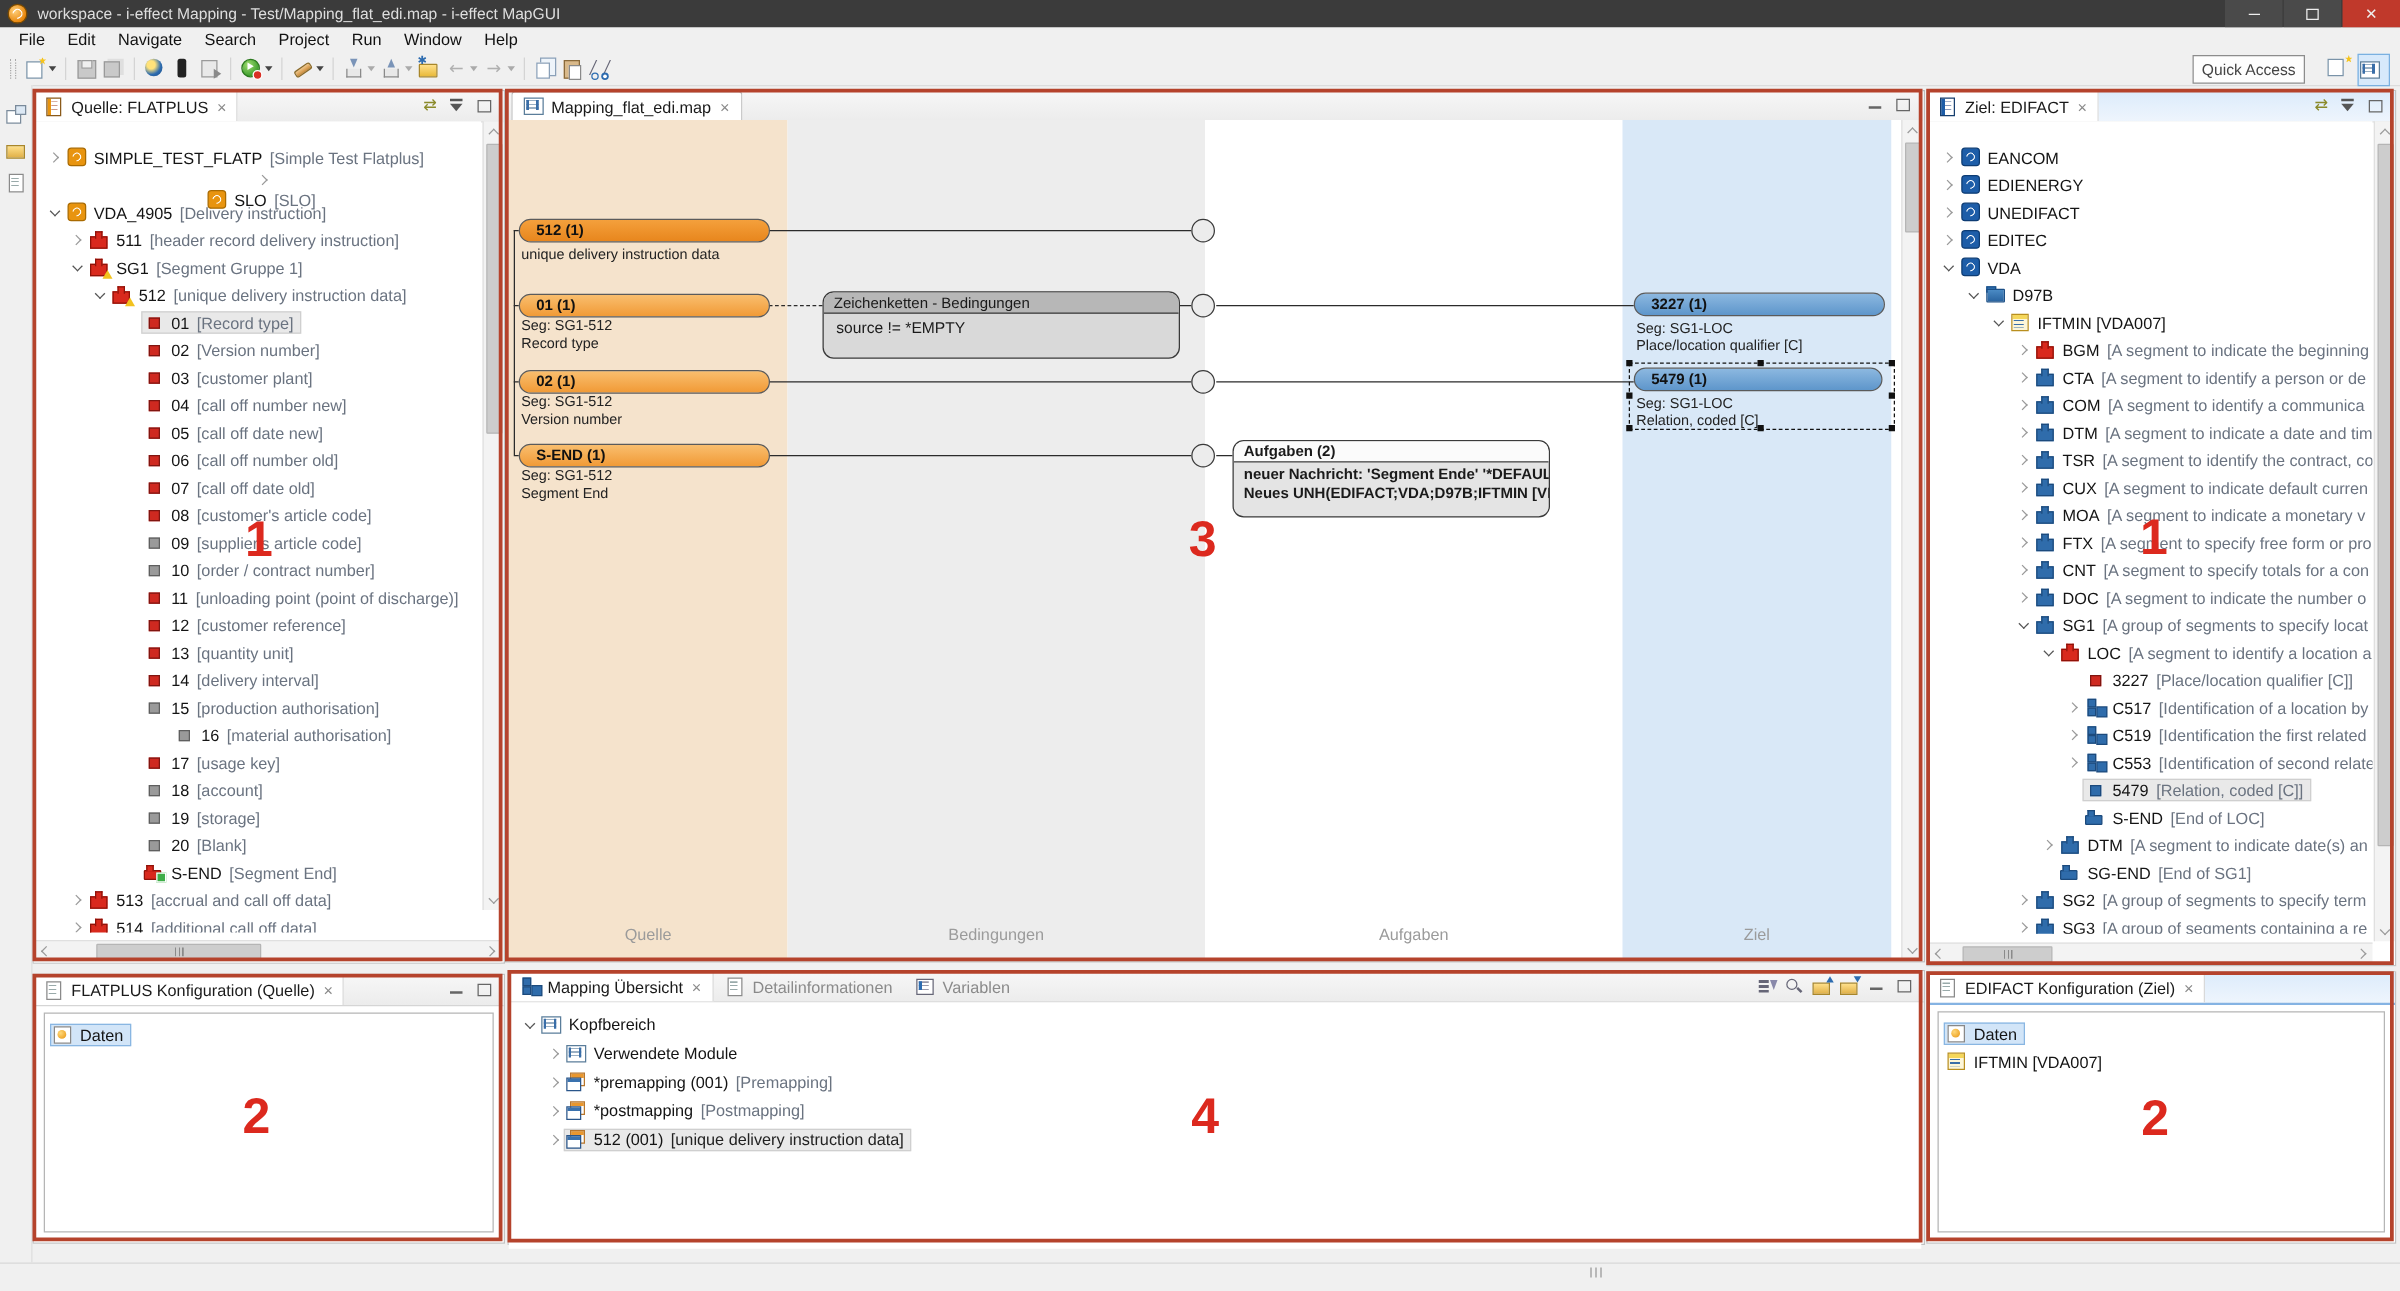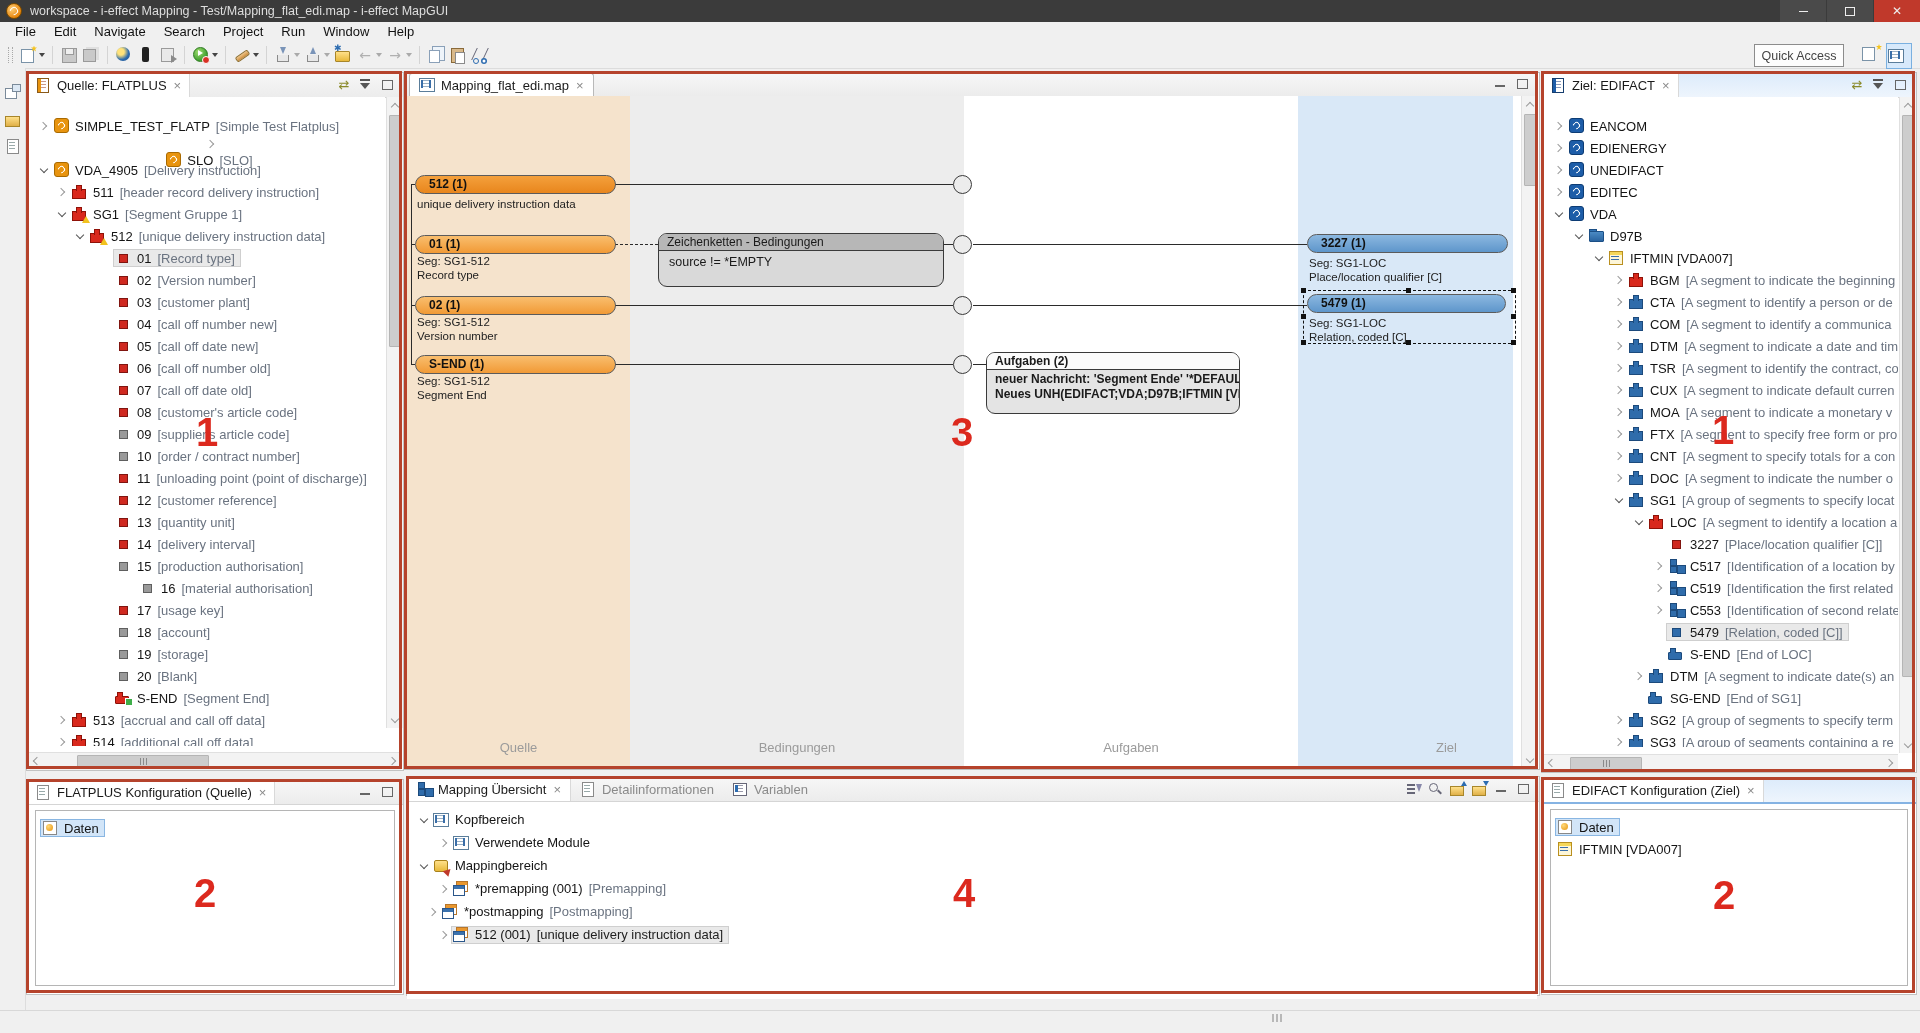--- a/index.html
+++ b/index.html
@@ -571,21 +571,21 @@
 
   <div id="canvas">
     <div class="col" style="left:3px;width:223px;background:#f5e3cc;"></div>
     <div class="col" style="left:226px;width:334px;background:#ededed;"></div>
     <div class="col" style="left:560px;width:334px;background:#ffffff;"></div>
     <div class="col" style="left:894px;width:215px;background:#d9e8f7;"></div>
 
     <div class="collabel" style="left:3px;width:223px;">Quelle</div>
     <div class="collabel" style="left:226px;width:334px;">Bedingungen</div>
     <div class="collabel" style="left:560px;width:334px;">Aufgaben</div>
-    <div class="collabel" style="left:894px;width:215px;padding-left:41px;">Ziel</div>
+    <div class="collabel" style="left:894px;width:215px;">Ziel</div>
 
     <div class="vline" style="left:7px;top:88px;height:180px;"></div>
     <div class="cline" style="left:7px;top:88px;width:4px;"></div>
     <div class="cline" style="left:7px;top:148px;width:4px;"></div>
     <div class="cline" style="left:7px;top:209px;width:4px;"></div>
     <div class="cline" style="left:7px;top:268px;width:4px;"></div>
 
     <div class="cline" style="left:211px;top:88px;width:338px;"></div>
     <div class="cline dash" style="left:211px;top:148px;width:43px;"></div>
     <div class="cline" style="left:538px;top:148px;width:11px;"></div>
@@ -1023,40 +1023,31 @@
         </div>
         <div class="trow" style="padding-left: 30px; height: 23px;">
           <span class="chev r">
             <i></i>
           </span>
           <span class="selbox">
             <span class="ic t-map"></span>
             <span class="lbl">Verwendete Module</span>
           </span>
         </div>
-        <div class="trow" style="padding-left: 10px; height: 23px;">
-          <span class="chev d">
-            <i></i>
-          </span>
-          <span class="selbox">
-            <span class="ic t-mapping"></span>
-            <span class="lbl">Mappingbereich</span>
-          </span>
-        </div>
         <div class="trow" style="padding-left: 30px; height: 23px;">
           <span class="chev r">
             <i></i>
           </span>
           <span class="selbox">
             <span class="ic t-submap"></span>
             <span class="lbl">*premapping (001)</span>
             <span class="desc">[Premapping]</span>
           </span>
         </div>
-        <div class="trow" style="padding-left: 19px; height: 23px;">
+        <div class="trow" style="padding-left: 30px; height: 23px;">
           <span class="chev r">
             <i></i>
           </span>
           <span class="selbox">
             <span class="ic t-submap"></span>
             <span class="lbl">*postmapping</span>
             <span class="desc">[Postmapping]</span>
           </span>
         </div>
         <div class="trow" style="padding-left: 30px; height: 23px;">

